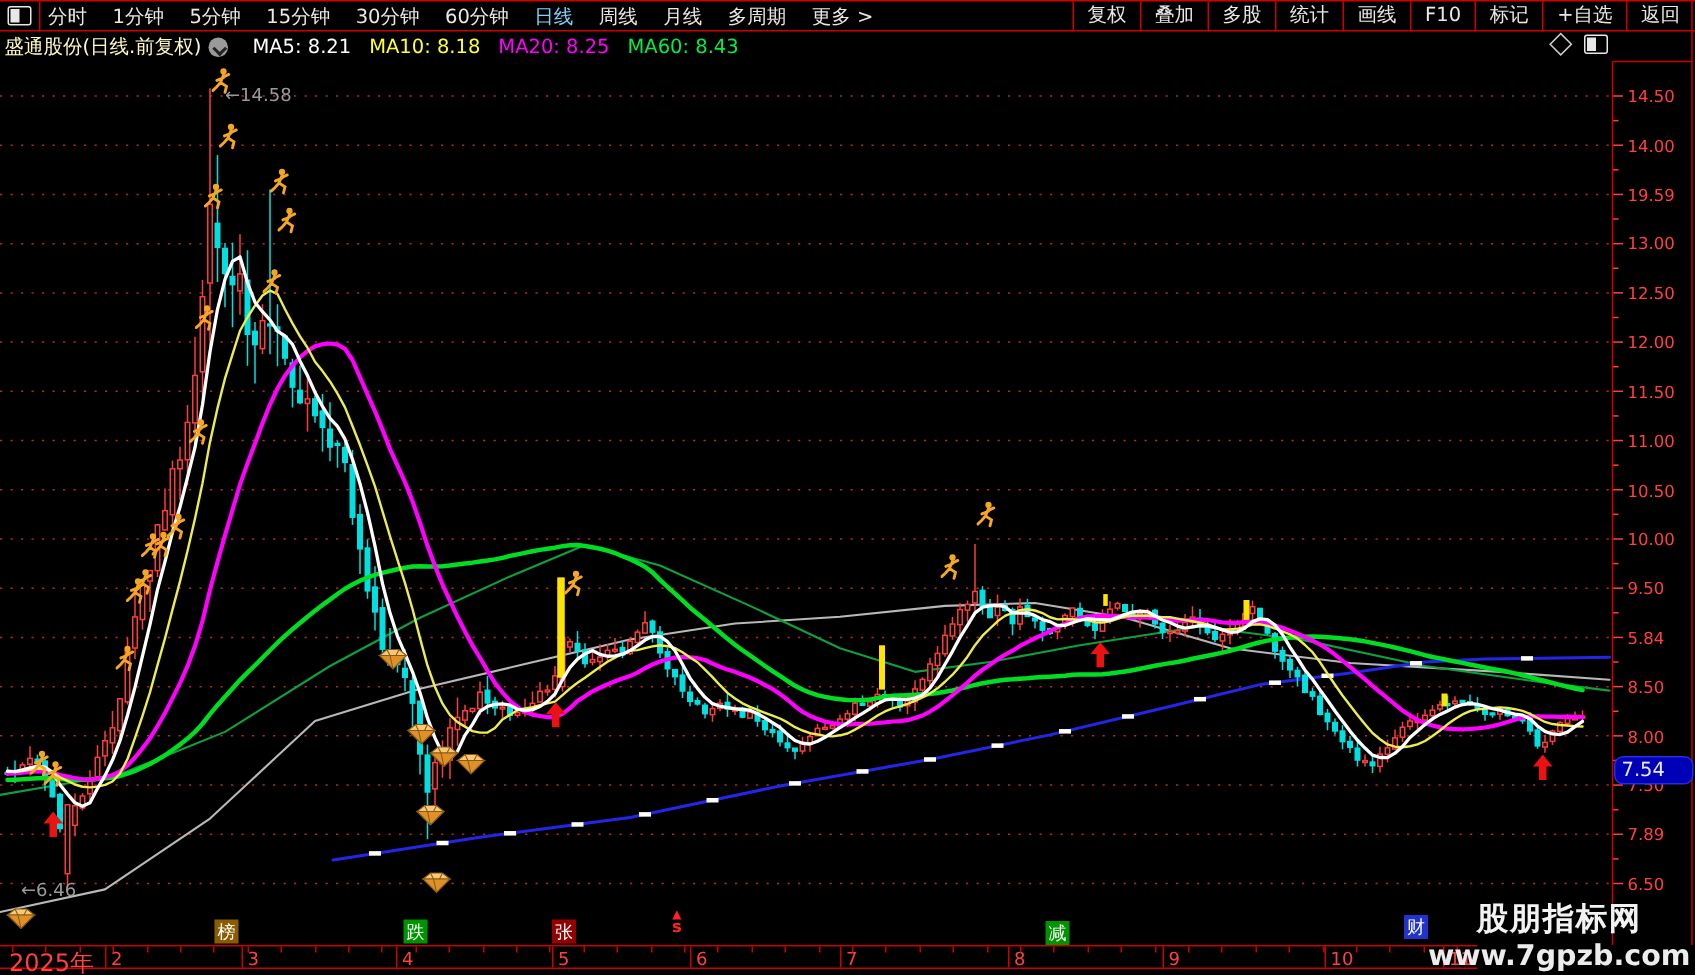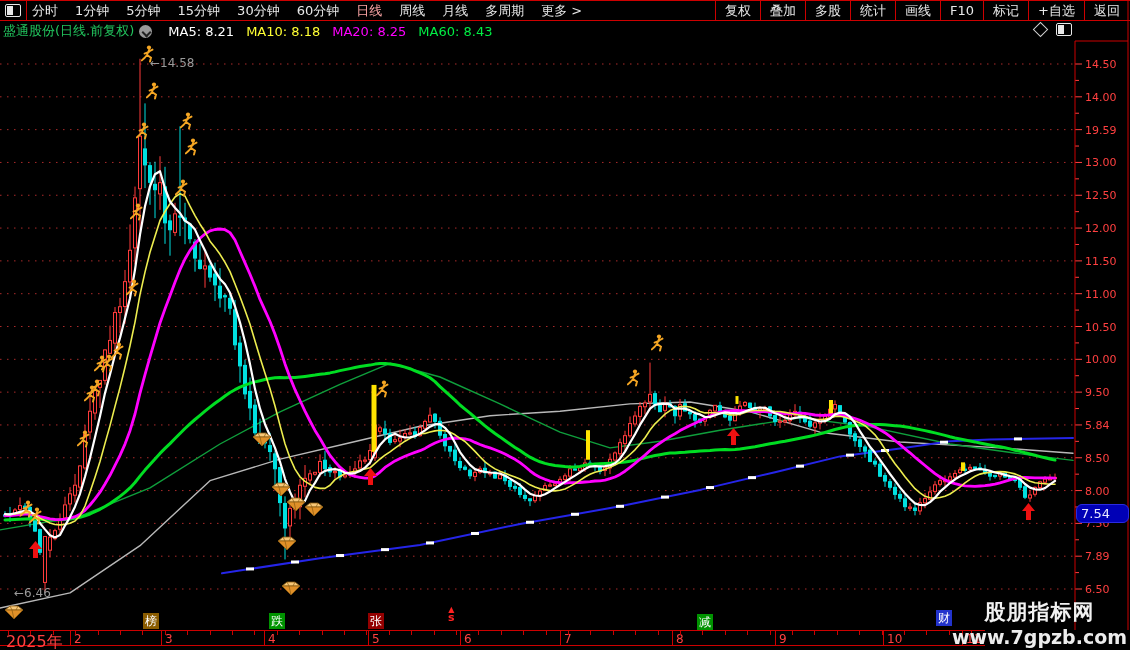--- a/index.html
+++ b/index.html
@@ -6,27 +6,27 @@
     font-family:"DejaVu Sans","Liberation Sans",sans-serif;}
   #app{position:relative;width:1130px;height:650px;background:#000;}
   
   #topbar{position:absolute;left:0;top:0;width:1130px;height:21px;
     border-top:1px solid #c00;border-bottom:1px solid #c00;box-sizing:border-box;background:#000;}
   #layout-cell{position:absolute;left:0;top:0;width:26px;height:19px;border-right:1px solid #c00;}
   .halfsq{position:absolute;left:5px;top:3px;width:14px;height:11px;border:1.5px solid #e8e8e8;border-radius:2px;}
   .halfsq::after{content:"";position:absolute;left:1px;top:1px;bottom:1px;width:45%;background:#e8e8e8;}
   #nav-left{position:absolute;left:32px;top:0;height:19px;display:flex;align-items:center;gap:17px;}
   .period{color:#e8e8e8;font-size:13px;white-space:nowrap;cursor:default;}
-  .period.active{color:#fca5a5;}
+  .period.active{color:#7dd3fc;}
   #nav-right{position:absolute;right:1px;top:0;height:19px;display:flex;align-items:center;}
   .action{color:#e8e8e8;font-size:13px;padding:0 9px;height:19px;line-height:19px;
     border-left:1px solid #c00;white-space:nowrap;}
   
   #inforow{position:absolute;left:0;top:21px;width:1130px;height:20px;display:flex;align-items:center;}
-  #stock-title{color:#22c55e;font-size:13px;margin-left:3px;}
+  #stock-title{color:#fef9c3;font-size:13px;margin-left:3px;}
   #chev{width:13px;height:13px;border-radius:50%;background:#9a9a9a;margin-left:5px;position:relative;}
   #chev::after{content:"";position:absolute;left:3.5px;top:4px;width:5px;height:5px;
     border-right:2px solid #222;border-bottom:2px solid #222;transform:rotate(45deg);}
   #ma-list{display:flex;gap:12px;margin-left:16px;}
   .ma-item{font-size:13px;white-space:nowrap;}
   #row2-icons{position:absolute;right:58px;top:23px;display:flex;gap:10px;align-items:center;}
   .dia{width:9px;height:9px;border:1.5px solid #cfcfcf;transform:rotate(45deg);}
   
   #chart-svg{position:absolute;left:0;top:0;}
   #axis-labels .plabel{position:absolute;left:1085px;width:44px;font-size:11px;color:#ff4040;}

